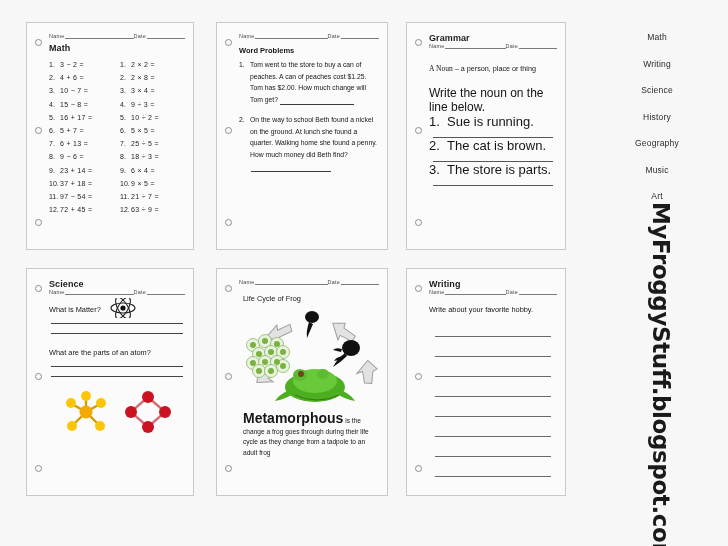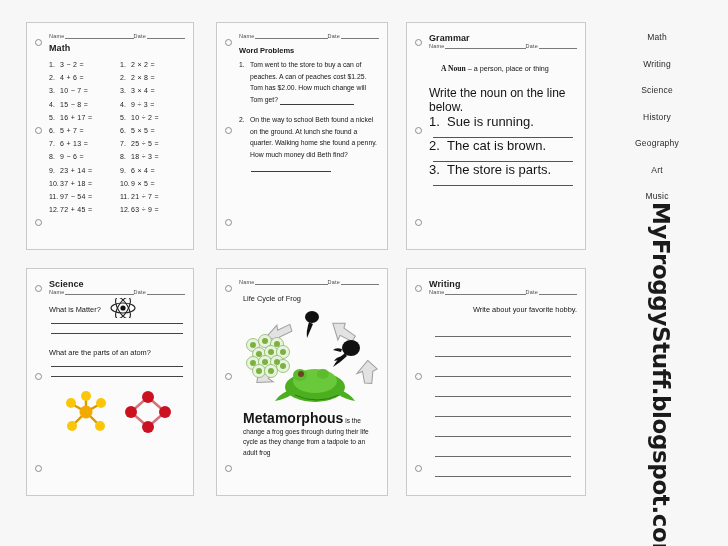--- a/index.html
+++ b/index.html
@@ -16,21 +16,21 @@
   .card {
     position: absolute;
     background: #fbfbfb;
     border: 1px solid #c9c9c9;
     overflow: hidden;
   }
   .card.r1 { top: 22px; height: 228px; }
   .card.r2 { top: 268px; height: 228px; }
   .card.c1 { left: 26px; width: 168px; }
   .card.c2 { left: 216px; width: 172px; }
-  .card.c3 { left: 406px; width: 180px; }
+  .card.c3 { left: 406px; width: 160px; }
 
   
   .hole {
     position: absolute; left: 8px;
     width: 7px; height: 7px;
     border: 1px solid #8d8d8d;
     border-radius: 50%;
     background: #fbfbfb;
   }
   .hole.h1 { top: 16px; }
@@ -68,41 +68,41 @@
   
   .wp-title { font-weight: bold; font-size: 7.5px; margin: 7px 0 4px; color:#151515; }
   .wp-item { display: flex; font-size: 6.8px; line-height: 11.5px; color: #151515; margin-bottom: 9px; }
   .wp-item .n { width: 11px; flex: none; }
   .wp-item .body { flex: 1; }
   .ans-rule { display: inline-block; width: 74px; border-bottom: 1px solid #3d3d3d; height: 8px; vertical-align: bottom; margin-left: 2px; }
   .ans-rule.w2 { width: 80px; margin-left: 1px; }
 
   
   .gr-def { font-family: "Liberation Serif", serif; font-size: 7.6px; line-height: 12px; color: #141414; margin-top: 14px; }
-  .gr-def b { font-weight: bold; margin-left: 12px; }
+  .gr-def b { font-weight: normal; }
   .gr-def .rest { font-family: "Liberation Sans", sans-serif; font-size: 7.2px; }
   .gr-instr { font-size: 12px; color: #141414; margin-top: 11px; }
   .gr-q { font-size: 13px; color: #141414; }
   .gr-line { border-bottom: 1px solid #555; height: 1px; margin: 8px 4px 0 4px; }
 
   
   .sc-def { font-family: "Liberation Serif", serif; font-size: 7.4px; line-height: 11.5px; color: #141414; margin-top: 13px; padding-left: 4px; }
   .sc-q { font-size: 7.4px; color: #141414; margin-top: 10px; position: relative; }
   .sc-line { border-bottom: 1px solid #444; height: 1px; margin: 9px 2px 0 2px; }
   .atom-icon { position: absolute; left: 61px; top: -7px; }
   .mol-row { display: flex; justify-content: space-around; align-items: center; margin-top: 12px; padding: 0 6px; }
 
   
   .frog-title { font-size: 7.4px; color: #161616; margin-top: 9px; padding-left: 4px; }
   .frog-art { position: relative; height: 104px; margin-top: 2px; }
   .frog-text { font-size: 6.6px; line-height: 10.5px; color: #161616; margin-top: 4px; padding-left: 4px; }
   .frog-text b { font-size: 14px; font-weight: bold; }
 
   
-  .wr-prompt { font-size: 7.4px; color: #141414; margin-top: 10px; text-align: right; }
+  .wr-prompt { font-size: 7.4px; color: #141414; margin-top: 10px; text-align: left; }
   .wr-line { border-bottom: 1px solid #6a6a6a; height: 1px; margin: 0 6px; }
 
   
   .subjects { position: absolute; left: 598px; top: 24px; width: 118px; }
   .subject {
     font-size: 8.5px; color: #2a2a2a; text-align: center;
     line-height: 26.5px; letter-spacing: .2px;
   }
 
   
@@ -468,21 +468,21 @@
       </div>
     </div>
   </div>
 
   <div class="subjects">
     <div class="subject">Math</div>
     <div class="subject">Writing</div>
     <div class="subject">Science</div>
     <div class="subject">History</div>
     <div class="subject">Geography</div>
+    <div class="subject">Music</div>
     <div class="subject">Art</div>
-    <div class="subject">Music</div>
   </div>
 
   <div class="watermark">
     <div class="wm-inner">MyFroggyStuff.blogspot.com</div>
   </div>
 
 </div>
 
 </body></html>

